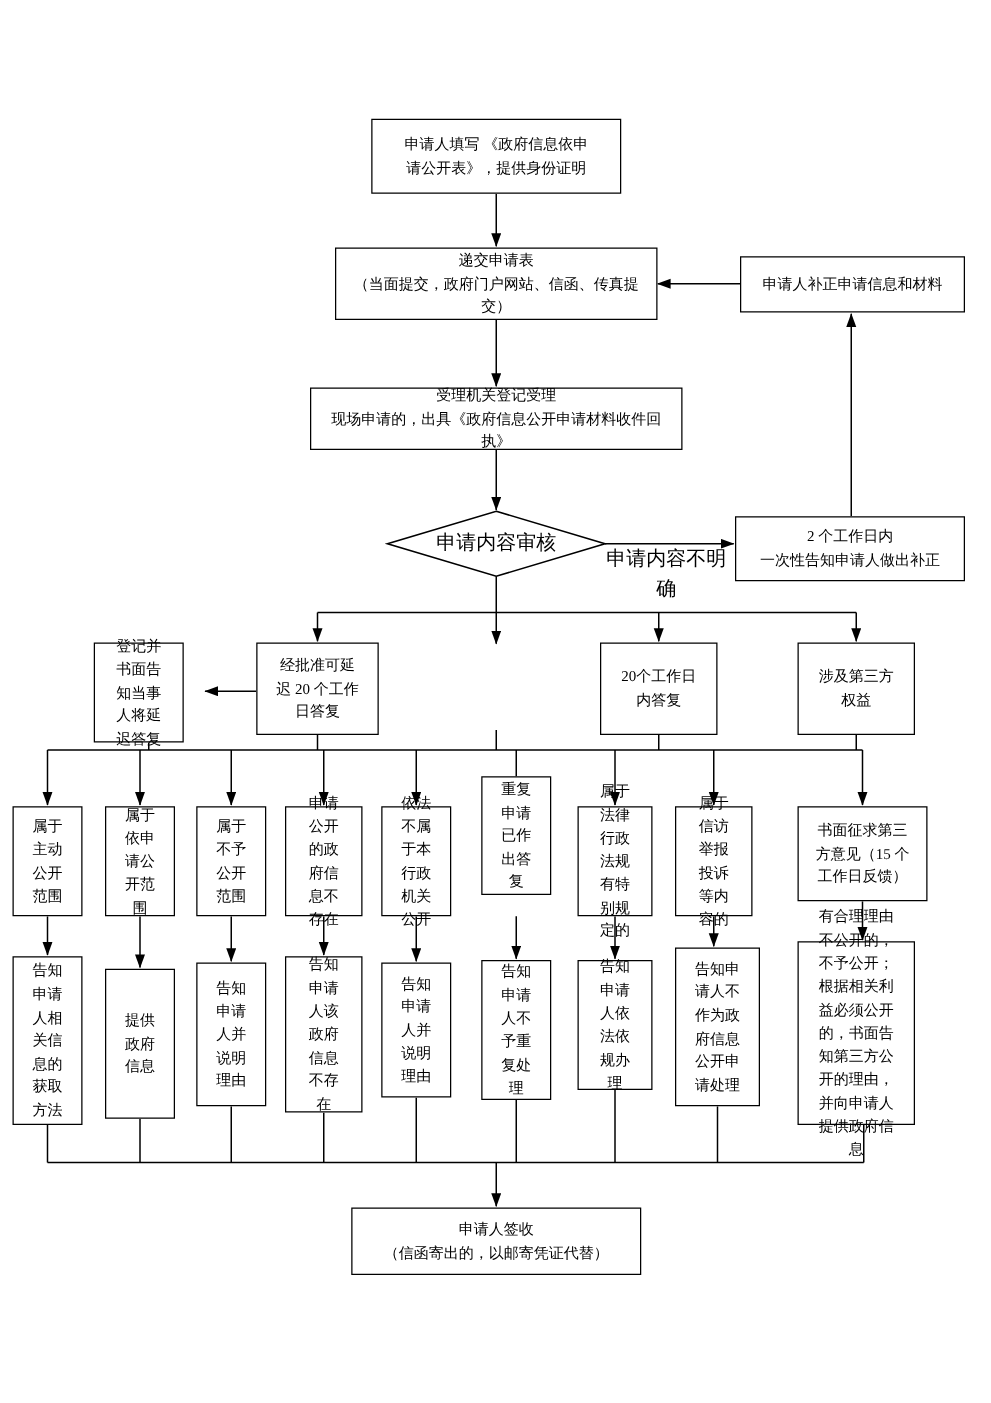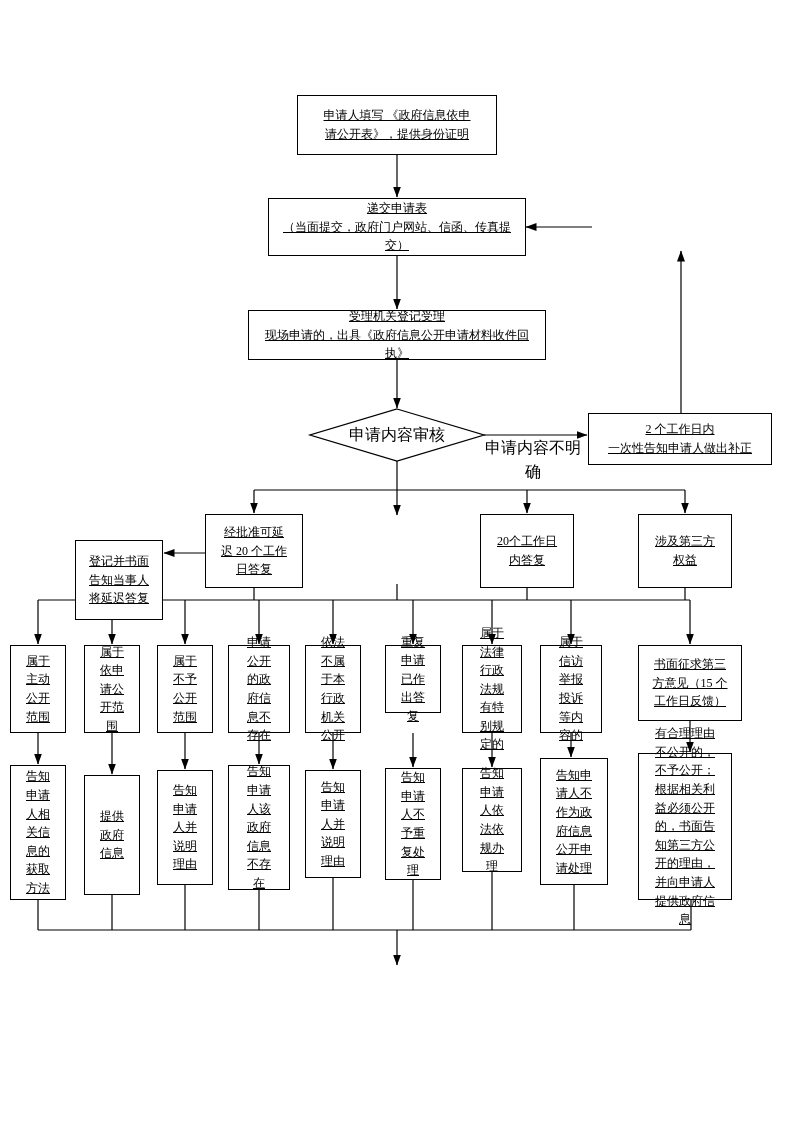--- a/index.html
+++ b/index.html
@@ -4,21 +4,21 @@
 <style>
   html,body{margin:0;padding:0;background:#fff;}
   .canvas{
     position:relative;width:793px;height:1122px;margin:0 auto;background:#fff;
     font-family:"Liberation Serif","DejaVu Serif",serif;color:#000;
   }
   .connectors{position:absolute;left:0;top:0;width:793px;height:1122px;pointer-events:none;}
   .node{
     position:absolute;box-sizing:border-box;border:1.3px solid #000;background:#fff;
     display:flex;align-items:center;justify-content:center;text-align:center;
-    font-size:12px;line-height:1.55;white-space:pre-line;padding:13px;text-decoration:underline;
+    font-size:12px;line-height:1.55;white-space:pre-line;padding:13px;
   }
   .plain{
     position:absolute;box-sizing:border-box;display:flex;align-items:center;justify-content:center;
     text-align:center;font-size:16px;line-height:1.5;white-space:pre-line;background:transparent;border:none;
   }
   .line{stroke:#000;stroke-width:1.2;fill:none;}
   .shape{fill:#fff;stroke:#000;stroke-width:1.3;}
 </style>
 </head>
 <body>
@@ -89,54 +89,57 @@
 
     <polygon class="shape" points="397,409 484,435 397,461 310,435"></polygon>
   </svg>
 
   <div class="node" style="left:297px;top:95px;width:200px;height:60px">申请人填写 《政府信息依申
 请公开表》，提供身份证明</div>
 
   <div class="node" style="left:268px;top:198px;width:258px;height:58px">递交申请表
 （当面提交，政府门户网站、信函、传真提交）</div>
 
+  <div class="node" style="left:592px;top:205px;width:180px;height:45px">申请人补正申请信息和材料</div>
 
   <div class="node" style="left:248px;top:310px;width:298px;height:50px">受理机关登记受理
 现场申请的，出具《政府信息公开申请材料收件回执》</div>
 
   <div class="plain" style="left:330px;top:423px;width:134px;height:24px">申请内容审核</div>
 
   <div class="plain" style="left:485px;top:450px;width:96px;height:20px">申请内容不明确</div>
 
   <div class="node" style="left:588px;top:413px;width:184px;height:52px">2 个工作日内
 一次性告知申请人做出补正</div>
 
-  <div class="node" style="left:75px;top:540px;width:88px;height:80px">登记并书面告知当事人将延迟答复</div>
+  <div class="node" style="left:75px;top:514px;width:72px;height:80px">登记并书面告知当事人将延迟答复</div>
 
   <div class="node" style="left:205px;top:514px;width:98px;height:74px">经批准可延迟 20 个工作日答复</div>
 
 
   <div class="node" style="left:480px;top:514px;width:94px;height:74px">20个工作日内答复</div>
 
   <div class="node" style="left:638px;top:514px;width:94px;height:74px">涉及第三方权益</div>
 
   <div class="node" style="left:10px;top:645px;width:56px;height:88px">属于主动公开范围</div>
   <div class="node" style="left:84px;top:645px;width:56px;height:88px">属于依申请公开范围</div>
   <div class="node" style="left:157px;top:645px;width:56px;height:88px">属于不予公开范围</div>
   <div class="node" style="left:228px;top:645px;width:62px;height:88px">申请公开的政府信息不存在</div>
   <div class="node" style="left:305px;top:645px;width:56px;height:88px">依法不属于本行政机关公开</div>
-  <div class="node" style="left:385px;top:645px;width:56px;height:68px">重复申请已作出答复</div>
+  <div class="node" style="left:385px;top:621px;width:56px;height:95px">重复申请已作出答复</div>
   <div class="node" style="left:462px;top:645px;width:60px;height:88px">属于法律行政法规有特别规定的</div>
   <div class="node" style="left:540px;top:645px;width:62px;height:88px">属于信访举报投诉等内容的</div>
   <div class="node" style="left:638px;top:645px;width:104px;height:76px">书面征求第三方意见（15 个工作日反馈）</div>
 
   <div class="node" style="left:10px;top:765px;width:56px;height:135px">告知申请人相关信息的获取方法</div>
   <div class="node" style="left:84px;top:775px;width:56px;height:120px">提供政府信息</div>
   <div class="node" style="left:157px;top:770px;width:56px;height:115px">告知申请人并说明理由</div>
   <div class="node" style="left:228px;top:765px;width:62px;height:125px">告知申请人该政府信息不存在</div>
   <div class="node" style="left:305px;top:770px;width:56px;height:108px">告知申请人并说明理由</div>
   <div class="node" style="left:385px;top:768px;width:56px;height:112px">告知申请人不予重复处理</div>
   <div class="node" style="left:462px;top:768px;width:60px;height:104px">告知申请人依法依规办理</div>
   <div class="node" style="left:540px;top:758px;width:68px;height:127px">告知申请人不作为政府信息公开申请处理</div>
   <div class="node" style="left:638px;top:753px;width:94px;height:147px">有合理理由不公开的，不予公开；根据相关利益必须公开的，书面告知第三方公开的理由，并向申请人提供政府信息</div>
 
+  <div class="node" style="left:281px;top:966px;width:232px;height:54px">申请人签收
+（信函寄出的，以邮寄凭证代替）</div>
 
 </div>
 
 </body></html>

